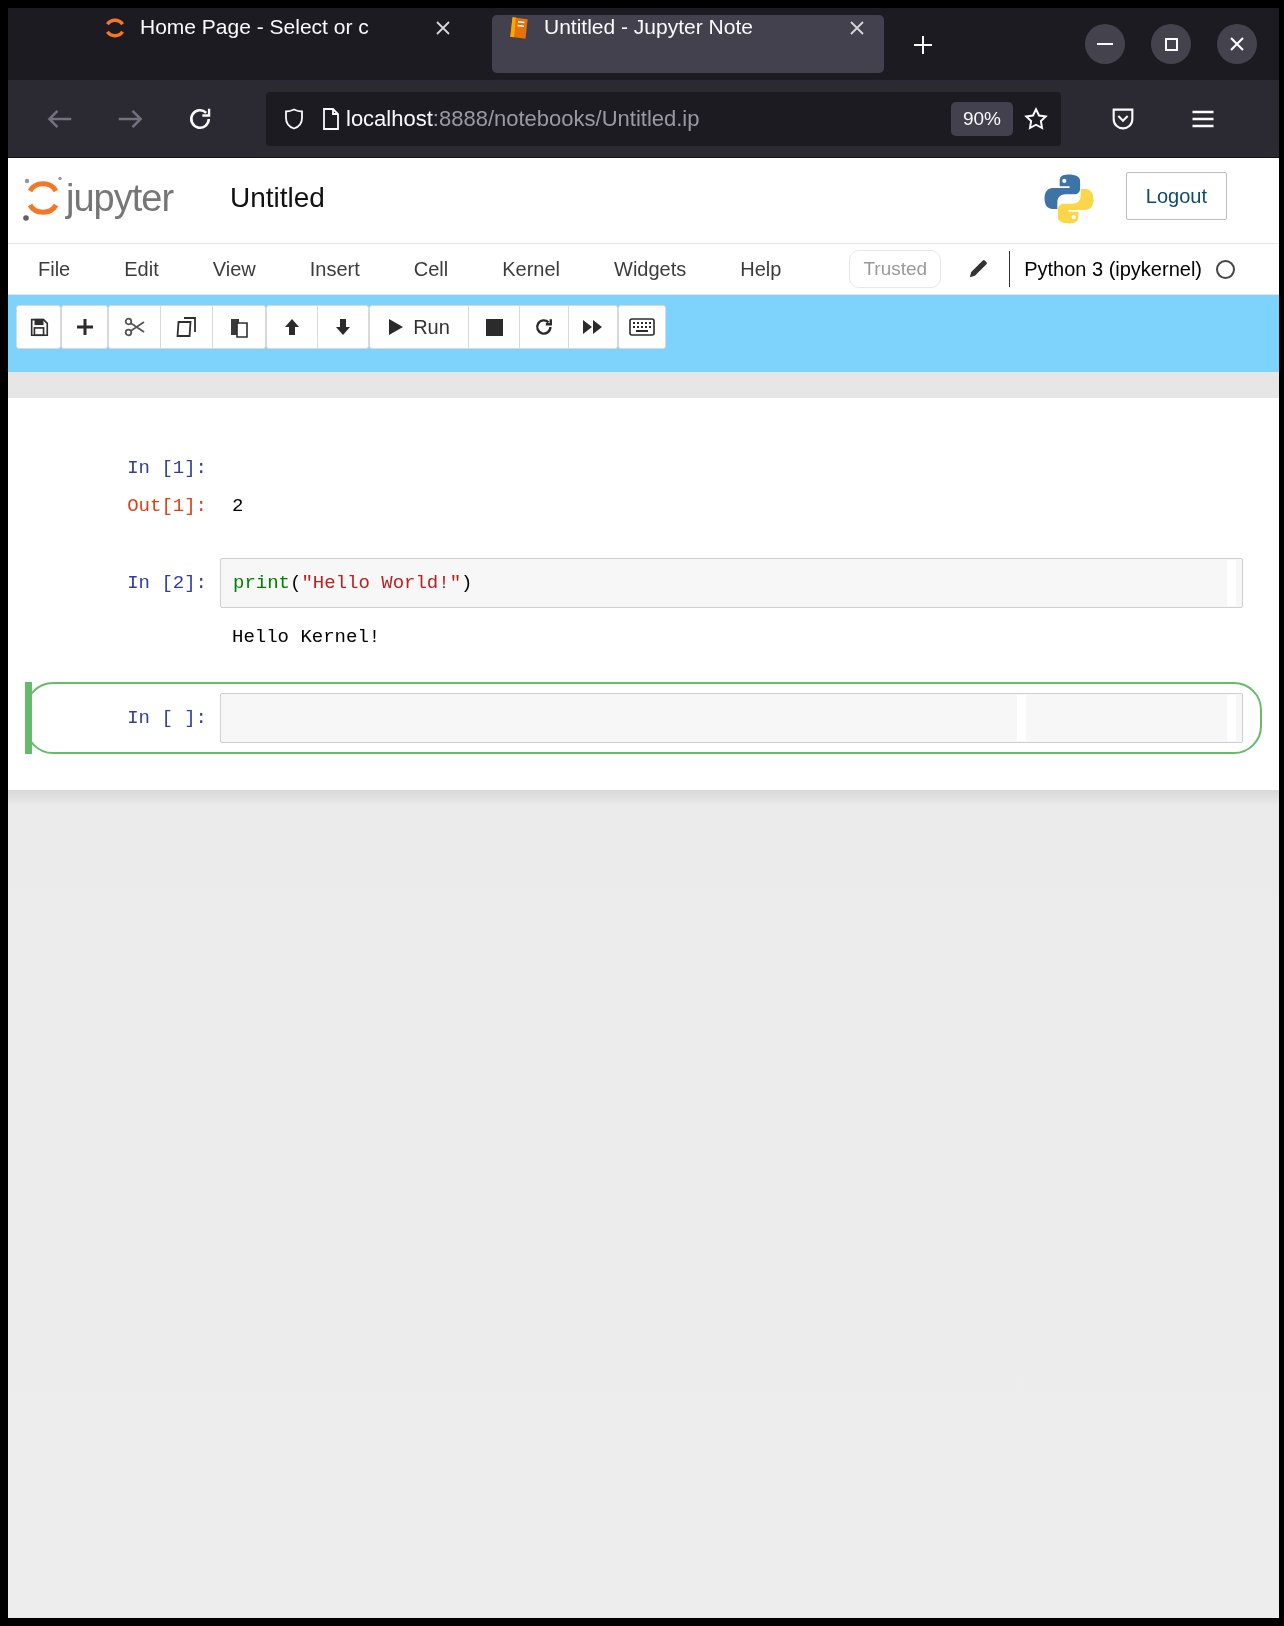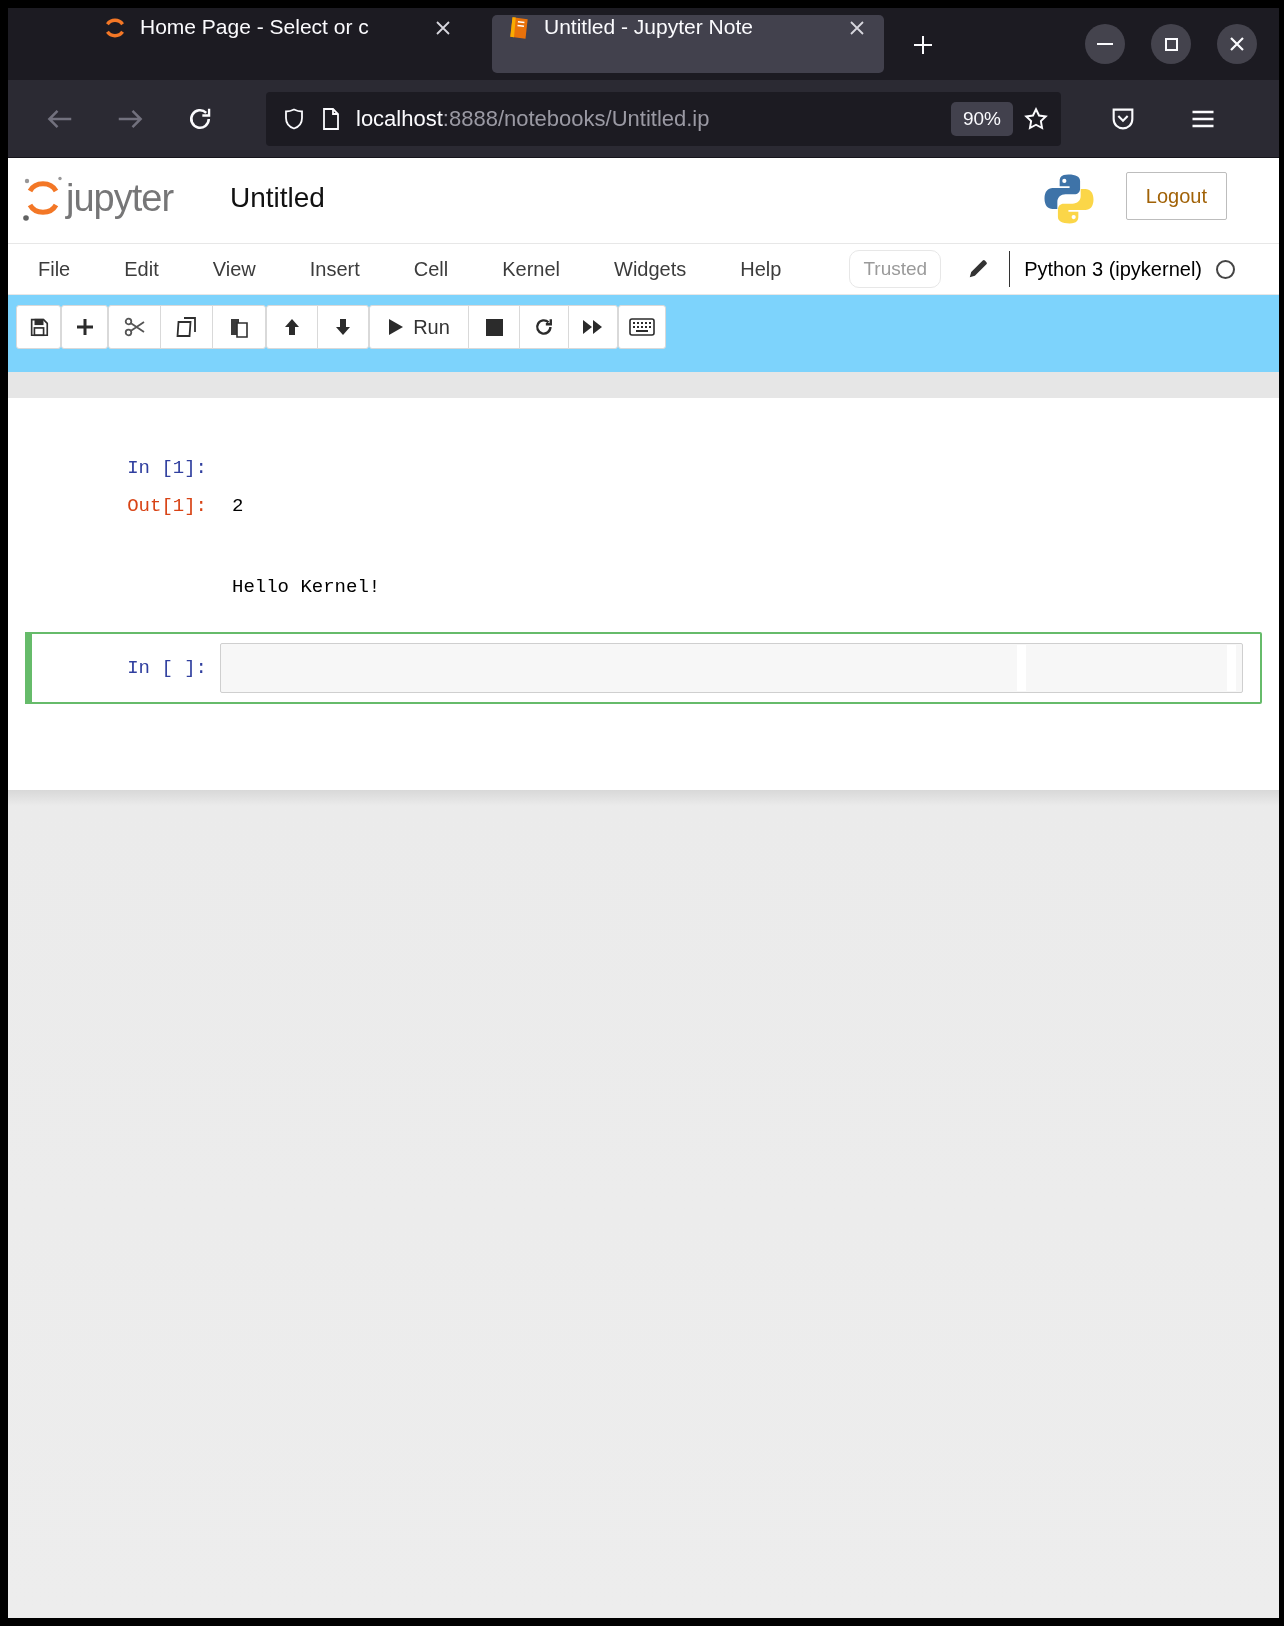--- a/index.html
+++ b/index.html
@@ -16,33 +16,33 @@
   .tab-close { width:26px; height:26px; flex:none; display:flex; align-items:center; justify-content:center; }
   .newtab { position:absolute; left:898px; top:20px; width:34px; height:34px; display:flex; align-items:center; justify-content:center; }
   .winctrls { position:absolute; right:22px; top:16px; display:flex; gap:26px; }
   .wbtn { width:40px; height:40px; border-radius:50%; background:#44434d; display:flex; align-items:center; justify-content:center; }
   .min-bar { width:16px; height:2.5px; background:#fbfbfe; }
   .max-box { width:13px; height:13px; border:2px solid #fbfbfe; }
 
   .navbar { height:78px; background:#2b2a33; border-bottom:1px solid #16151c; display:flex; align-items:center; flex:none; position:relative; }
   .navicon { width:44px; height:44px; display:flex; align-items:center; justify-content:center; border-radius:4px; }
   .urlbar { margin-left:44px; width:795px; height:54px; background:#1c1b22; border-radius:4px; display:flex; align-items:center; padding:0 12px 0 16px; }
-  .url-text { font-size:22px; margin-left:14px; white-space:nowrap; overflow:hidden; flex:1;
+  .url-text { font-size:22px; margin-left:4px; white-space:nowrap; overflow:hidden; flex:1;
     -webkit-mask-image:linear-gradient(90deg,#000 88%,transparent); mask-image:linear-gradient(90deg,#000 88%,transparent); }
   .url-host { color:#fbfbfe; } .url-path { color:#9a99a3; }
   .zoom-badge { background:#42414d; color:#fbfbfe; font-size:19px; border-radius:5px; padding:6px 12px; margin:0 10px 0 6px; flex:none; }
 
   
   .jheader { height:85px; position:relative; background:#fff; flex:none; }
   .jlogo { position:absolute; left:12px; top:16px; display:flex; align-items:flex-start; }
   .jlogo-text { font-size:38px; color:#767677; letter-spacing:-1px; line-height:48px; }
   .jtitle { position:absolute; left:222px; top:24px; font-size:28px; color:#111; }
   .pylogo { position:absolute; right:182px; top:12px; }
   .logout-btn { position:absolute; right:52px; top:14px; height:48px; padding:0 19px; background:#fff;
-    border:1px solid #bdbdbd; border-radius:2px; font-size:20px; color:#a16207; display:flex; align-items:center; }
+    border:1px solid #bdbdbd; border-radius:2px; font-size:20px; color:#0c4a6e; display:flex; align-items:center; }
 
   .jmenu { height:52px; border-top:1px solid #e7e7e7; border-bottom:1px solid #e7e7e7; display:flex; align-items:center;
     padding:0 44px 0 30px; font-size:20px; color:#3c3c3c; flex:none; }
   .menu-item { margin-right:54px; }
   .trusted-btn { margin-left:auto; border:1px solid #e7e7e7; border-radius:10px; color:#9a9a9a; font-size:19px; padding:7px 13px; background:#fff; }
   .menu-divider { width:1px; height:36px; background:#333; margin:0 14px 0 16px; }
   .kernel-name { color:#000; }
   .kernel-ind { width:19px; height:19px; border:2px solid #444; border-radius:50%; margin-left:14px; flex:none; }
   .pencil-wrap { margin-left:22px; width:30px; display:flex; justify-content:center; }
 
@@ -71,21 +71,21 @@
   .prompt-out { color:#d84315; }
   .input-row .prompt { padding-top:12px; }
   .input-area { flex:1; background:#f7f7f7; border:1px solid #cfcfcf; border-radius:2px; padding:11px 12px; position:relative; min-height:50px; }
   .input-area::after { content:""; position:absolute; top:1px; bottom:1px; right:6px; width:9px; background:#fff; }
   .cursor-strip { position:absolute; top:1px; bottom:1px; left:78%; width:9px; background:#fff; }
   .output-row { display:flex; margin-top:12px; }
   .out-text { padding-left:12px; color:#000; }
   .tok-number { color:#088000; } .tok-operator { color:#aa22ff; } .tok-builtin { color:#008000; }
   .tok-string { color:#ba2121; } .tok-plain { color:#000; }
   .cell2 { margin-top:17px; } .cell2 .output-row { margin-top:16px; }
-  .cell3 { margin-top:21px; }
+  .cell3 { margin-top:21px;border-radius:28px; }
 
   .pagegray { flex:1; background:linear-gradient(180deg,#d8d8d8 0px,#ebebeb 16px,#ededed 100%); }
 
   svg { display:block; }
 </style>
 </head>
 <body>
 
 <div class="frame">
 
@@ -327,20 +327,24 @@
       <div class="input-row">
         <div class="prompt prompt-in mono">In [1]:</div>
       </div>
       <div class="output-row">
         <div class="prompt prompt-out mono">Out[1]:</div>
         <div class="out-text mono">2</div>
       </div>
     </div>
 
     <div class="cell cell2">
+      <div class="input-row">
+        <div class="prompt prompt-in mono">In [2]:</div>
+        <div class="input-area mono"><span class="tok-builtin">print</span><span class="tok-plain">(</span><span class="tok-string">"Hello World!"</span><span class="tok-plain">)</span></div>
+      </div>
       <div class="output-row">
         <div class="prompt mono"></div>
         <div class="out-text mono">Hello Kernel!</div>
       </div>
     </div>
 
     <div class="cell cell3 edit-selected">
       <div class="input-row">
         <div class="prompt prompt-in mono">In [ ]:</div>
         <div class="input-area mono">

